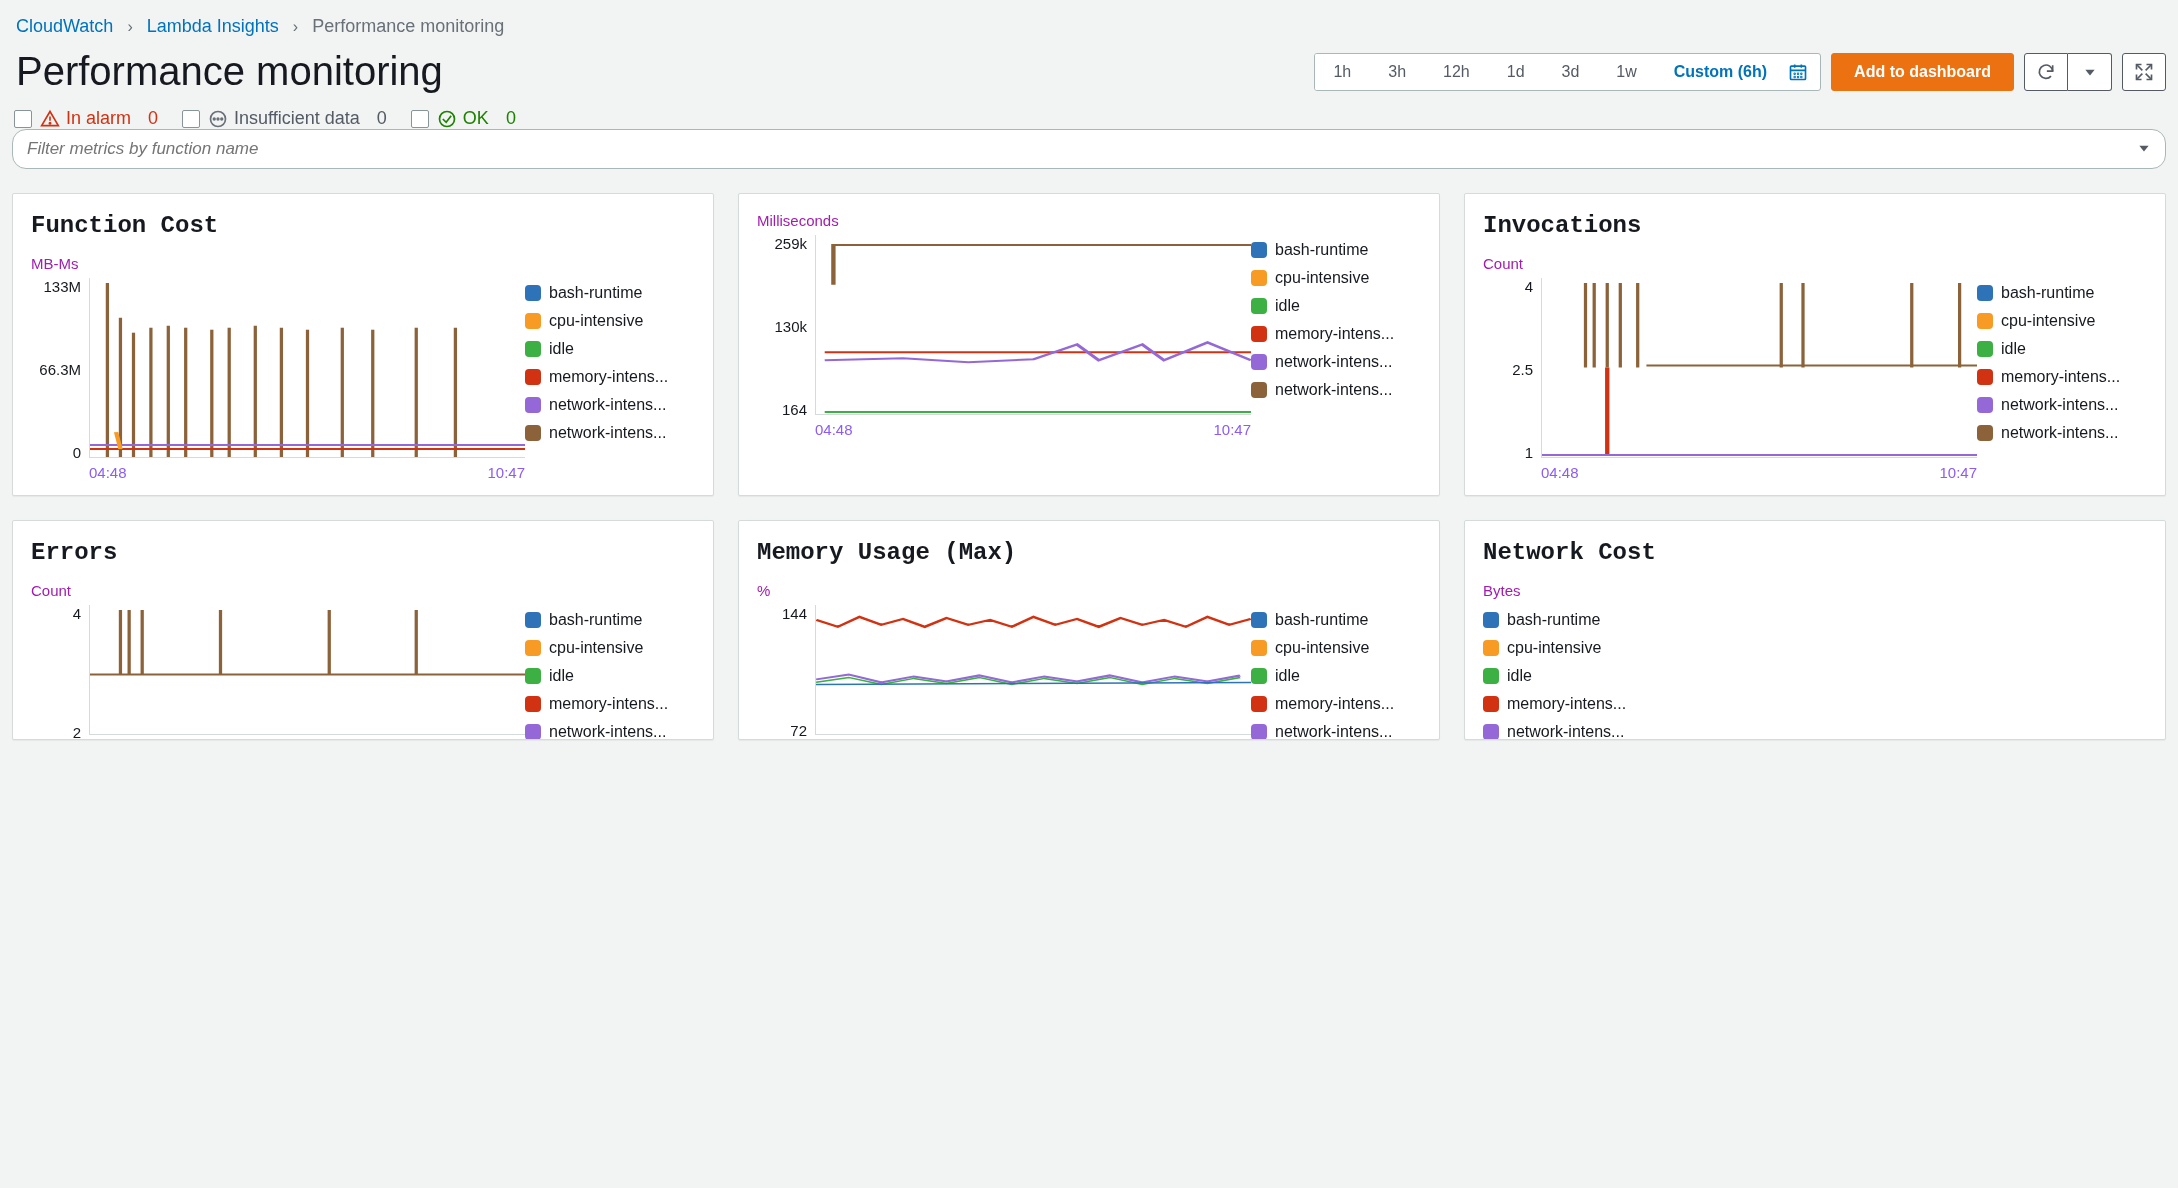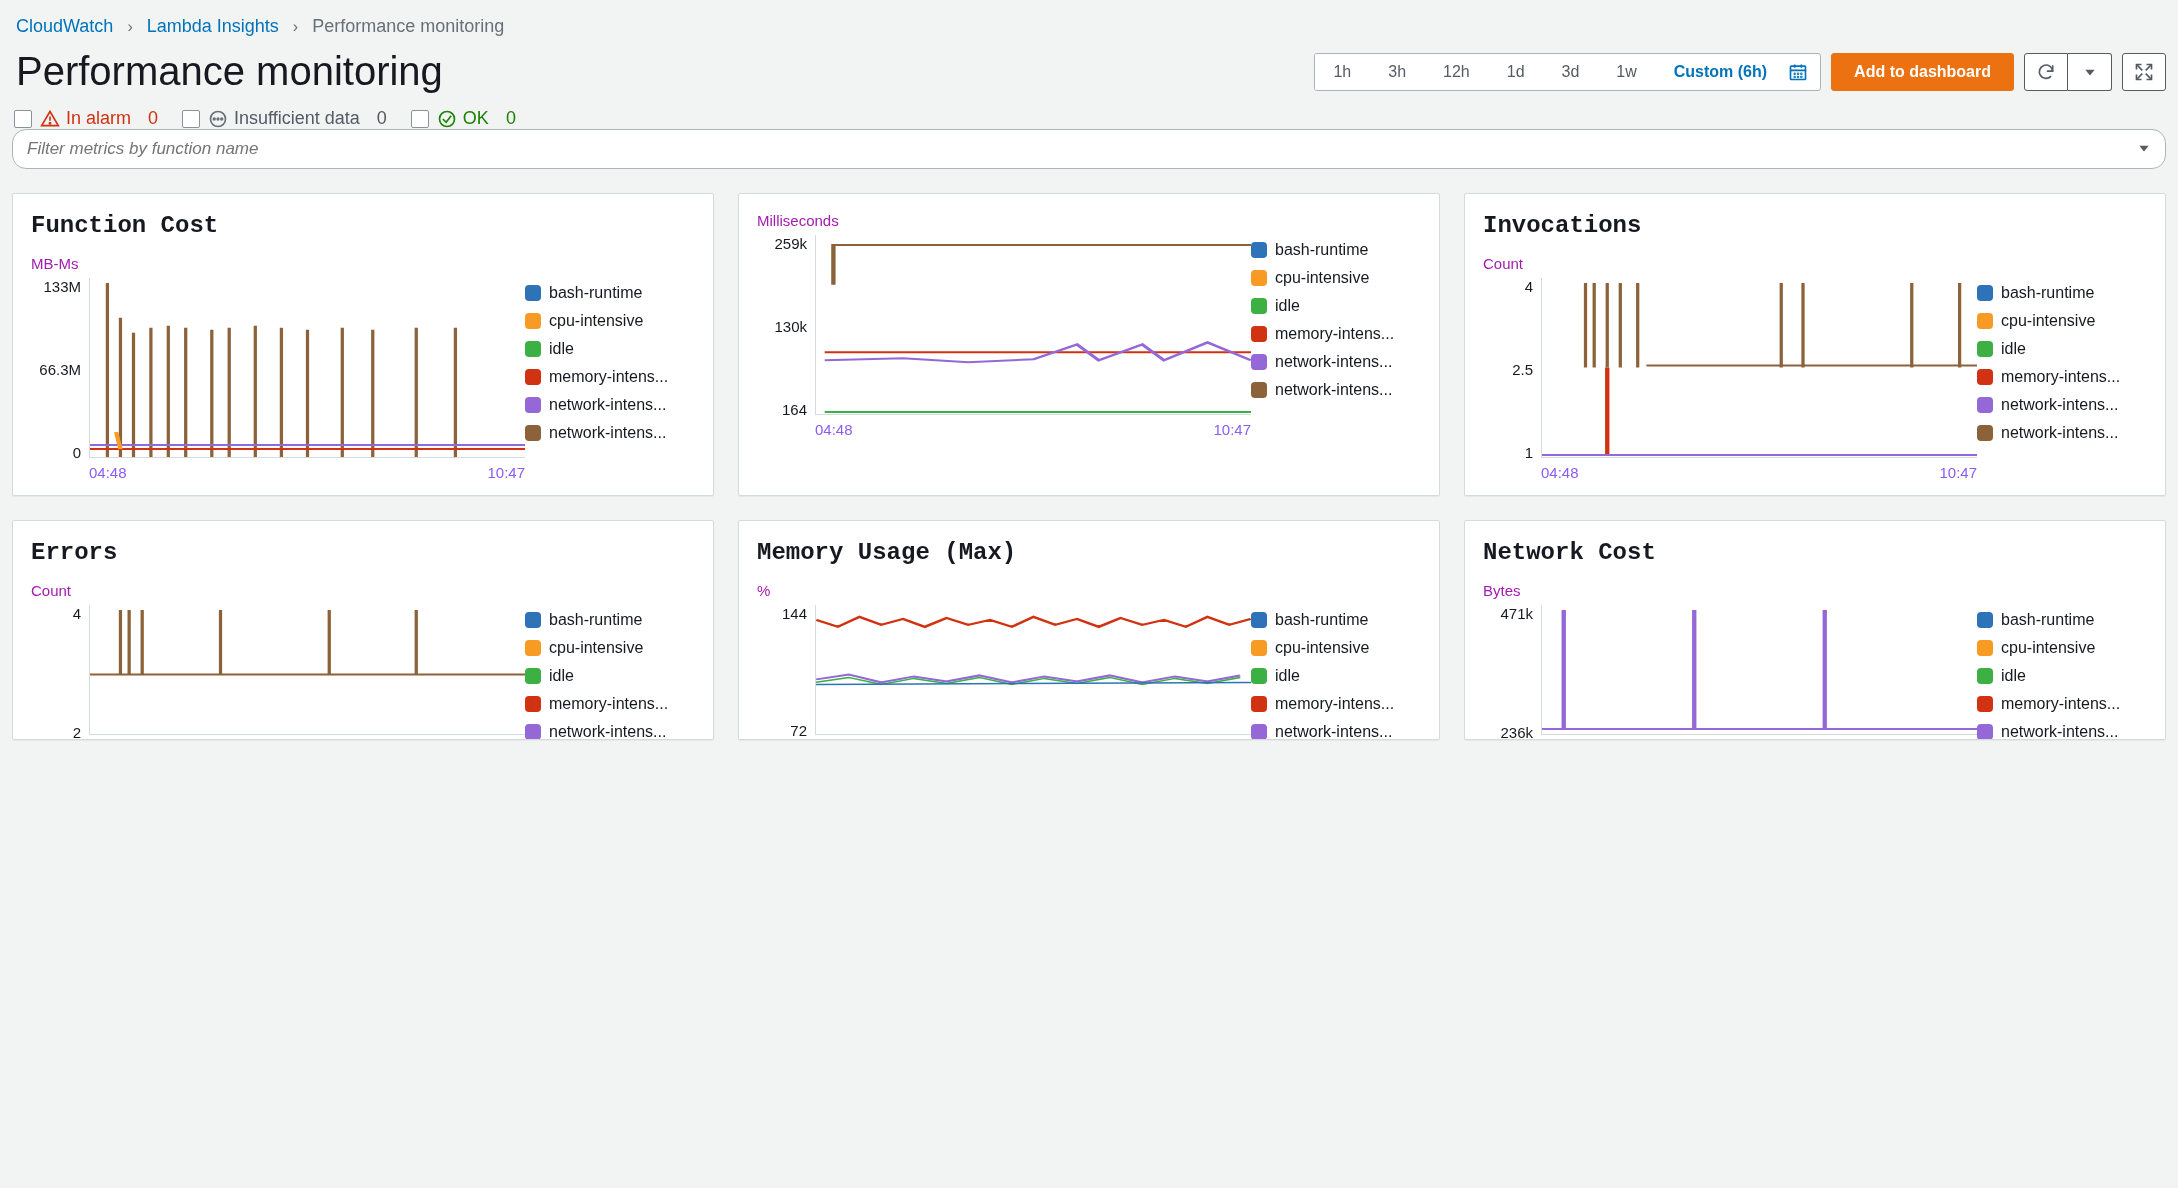--- a/index.html
+++ b/index.html
@@ -598,34 +598,20 @@
             <span>network-intens...</span>
           </div>
         </div>
     </div>
   </div>
 
   <div class="panel cut">
     <h2>Network Cost</h2>
     <div class="unit">Bytes</div>
     <div class="chart-row">
-      <div class="chart-area">
-        <div class="y-ticks" style="bottom:0">
-          <span>471k</span>
-          <span>236k</span>
-        </div>
-        <div class="plot" style="height:130px">
-          <svg width="100%" height="100%" viewBox="0 0 200 130" preserveAspectRatio="none">
-            <polyline points="0,125 200,125" fill="none" stroke="#9469d7" stroke-width="2"></polyline>
-            <line x1="10" y1="125" x2="10" y2="5" stroke="#9469d7" stroke-width="2"></line>
-            <line x1="70" y1="125" x2="70" y2="5" stroke="#9469d7" stroke-width="2"></line>
-            <line x1="130" y1="125" x2="130" y2="5" stroke="#9469d7" stroke-width="2"></line>
-          </svg>
-        </div>
-      </div>
       <div class="legend">
           <div class="legend-item">
             <span class="legend-swatch" style="background: rgb(46, 115, 184);"></span>
             <span>bash-runtime</span>
           </div>
           <div class="legend-item">
             <span class="legend-swatch" style="background: rgb(248, 155, 36);"></span>
             <span>cpu-intensive</span>
           </div>
           <div class="legend-item">

